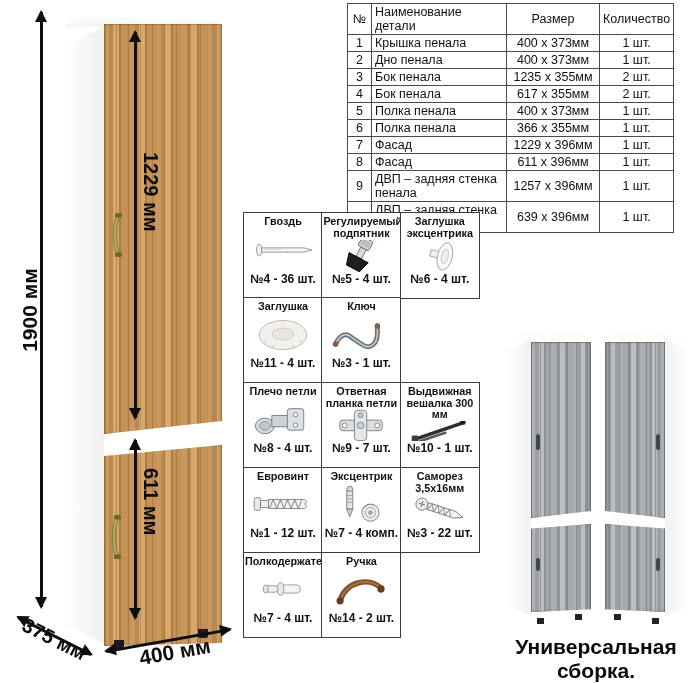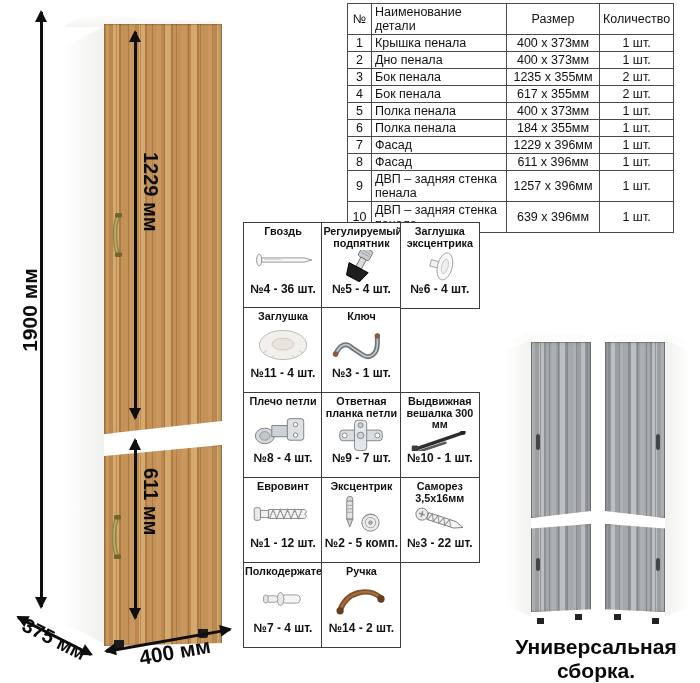--- a/index.html
+++ b/index.html
@@ -33,21 +33,21 @@
   
   .parts{position:absolute;left:347px;top:3px;border-collapse:collapse;font-size:12.5px;line-height:14px;}
   .parts th,.parts td{border:1.5px solid #4a4a4a;padding:1px 3px;font-weight:normal;background:#fff;}
   .parts .c{text-align:center;}
   .parts .name{width:128px;text-align:left;margin-top:23px;}
   .parts .num{width:17px;text-align:center;}
   .parts .size{width:86px;text-align:center;}
   .parts .qty{width:62px;text-align:center;}
 
   
-  .hwgrid{position:absolute;left:243px;top:222px;}
+  .hwgrid{position:absolute;left:243px;top:212px;}
   .hwrow{display:flex;}
   .hwrow + .hwrow{margin-top:-1.6px;border-radius:6px;}
   .hwcell{width:80px;height:86.5px;border:1.6px solid #3c3c3c;box-sizing:border-box;
           display:flex;flex-direction:column;background:#fff;}
   .hwcell + .hwcell{margin-left:-1.6px;}
   .hwtitle{font-weight:bold;font-size:10.8px;line-height:11.8px;text-align:center;padding:3px 1px 0;}
   .hwicon{flex:1;display:flex;align-items:center;justify-content:center;min-height:0;overflow:hidden;}
   .hwqty{font-weight:bold;font-size:12px;text-align:center;padding-bottom:12px;white-space:nowrap;}
 
   
@@ -169,21 +169,21 @@
         </tr>
     <tr>
           <td class="c">5</td>
           <td class="name">Полка пенала</td>
           <td class="c">400 x 373мм</td>
           <td class="c">1 шт.</td>
         </tr>
     <tr>
           <td class="c">6</td>
           <td class="name">Полка пенала</td>
-          <td class="c">184 x 355мм</td>
+          <td class="c">366 x 355мм</td>
           <td class="c">1 шт.</td>
         </tr>
     <tr>
           <td class="c">7</td>
           <td class="name">Фасад</td>
           <td class="c">1229 x 396мм</td>
           <td class="c">1 шт.</td>
         </tr>
     <tr>
           <td class="c">8</td>
@@ -343,21 +343,21 @@
           <line x1="19.5" y1="12" x2="26.5" y2="12" stroke="#9b9b9b"></line>
           <line x1="19.5" y1="16" x2="26.5" y2="16" stroke="#9b9b9b"></line>
           <line x1="19.5" y1="20" x2="26.5" y2="20" stroke="#9b9b9b"></line>
           <path d="M19.5 28 l3.5 9 l3.5 -9 z" fill="#d0d0d0" stroke="#777"></path>
           <circle cx="47" cy="32" r="10" fill="#ececec" stroke="#777"></circle>
           <circle cx="47" cy="32" r="6" fill="none" stroke="#9b9b9b"></circle>
           <circle cx="47" cy="32" r="2" fill="#bbb" stroke="#777"></circle>
           <path d="M39 27 a10 10 0 0 1 13 -3.5" fill="none" stroke="#8b8b8b"></path>
             </svg>
           </div>
-        <div class="hwqty">№2 - 5 комп.</div>
+        <div class="hwqty">№7 - 4 комп.</div>
       </div>
       <div class="hwcell">
         <div class="hwtitle">Саморез 3,5х16мм</div>
         <div class="hwicon">
             <svg viewBox="0 0 72 44" width="66" height="38">
           <g transform="rotate(18 36 22)">
             <ellipse cx="14" cy="22" rx="7" ry="7" fill="#ececec" stroke="#7a7a7a"></ellipse>
             <path d="M10.5 22 h7 M14 18.5 v7" stroke="#8a8a8a" stroke-width="1.6"></path>
             <path d="M21 18 h33 l10 4 l-10 4 h-33 z" fill="#f2f2f2" stroke="#7a7a7a"></path>
             <path d="M22 26 l3.5 -8 l3.5 8 l3.5 -8 l3.5 8 l3.5 -8 l3.5 8 l3.5 -8 l3.5 8" stroke="#919191" fill="none" stroke-width="1.2"></path>

